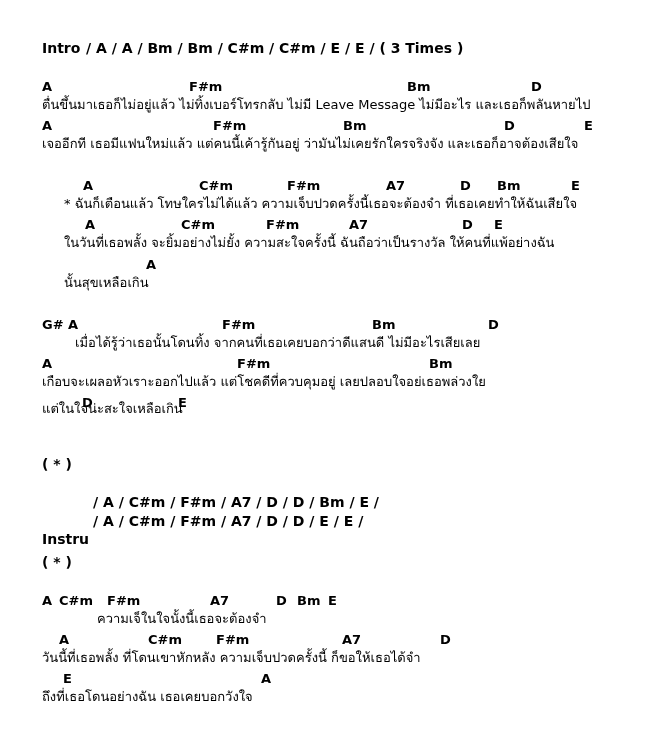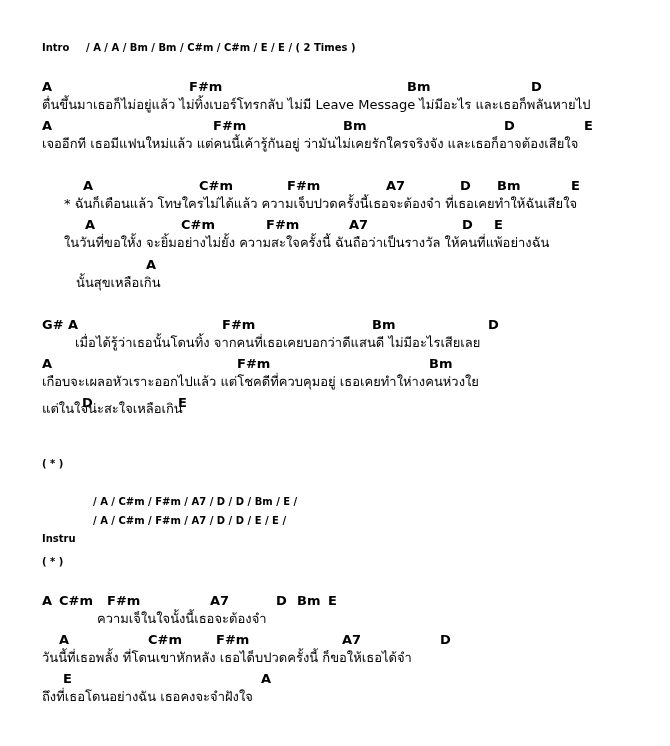--- a/index.html
+++ b/index.html
@@ -1,67 +1,67 @@
 <!DOCTYPE html>
 <html><head>
 <meta charset="utf-8">
 <style>
   html, body { margin: 0; padding: 0; background: #ffffff; }
   body { width: 670px; height: 746px; position: relative; overflow: hidden;
          font-family: "DejaVu Sans", sans-serif; color: #000; }
   .chord { position: absolute; font-weight: bold; font-size: 13px; line-height: 16px; white-space: pre; }
   .lyric { position: absolute; font-size: 13px; line-height: 18px; white-space: pre; }
-  .heading { position: absolute; font-weight: bold; font-size: 10px; line-height: 16px; white-space: pre; }
+  .heading { position: absolute; font-weight: bold; font-size: 14px; line-height: 16px; white-space: pre; }
 </style>
 </head>
 <body>
 
 <div class="heading" style="left:42px;top:40px;">Intro</div>
-<div class="heading" style="left:86px;top:40px;">/ A / A / Bm / Bm / C#m / C#m / E / E / ( 2 Times )</div>
+<div class="heading" style="left:86px;top:40px;">/ A / A / Bm / Bm / C#m / C#m / E / E / ( 3 Times )</div>
 
 <div>
   <div></div>
   <div class="lyric" style="left:42px;top:96px;">ตื่นขึ้นมาเธอก็ไม่อยู่แล้ว ไม่ทิ้งเบอร์โทรกลับ ไม่มี Leave Message ไม่มีอะไร และเธอก็พลันหายไป</div>
   <div></div>
   <div class="lyric" style="left:42px;top:135px;">เจออีกที เธอมีแฟนใหม่แล้ว แต่คนนี้เค้ารู้กันอยู่ ว่ามันไม่เคยรักใครจริงจัง และเธอก็อาจต้องเสียใจ</div>
 </div>
 
 <div>
   <div></div>
   <div class="lyric" style="left:64px;top:195px;">* ฉันก็เตือนแล้ว โทษใครไม่ได้แล้ว ความเจ็บปวดครั้งนี้เธอจะต้องจำ ที่เธอเคยทำให้ฉันเสียใจ</div>
   <div></div>
-  <div class="lyric" style="left:64px;top:234px;">ในวันที่ขอใหั้ง จะยิ้มอย่างไม่ยั้ง ความสะใจครั้งนี้ ฉันถือว่าเป็นรางวัล ให้คนที่แพ้อย่างฉัน</div>
+  <div class="lyric" style="left:64px;top:234px;">ในวันที่เธอพลั้ง จะยิ้มอย่างไม่ยั้ง ความสะใจครั้งนี้ ฉันถือว่าเป็นรางวัล ให้คนที่แพ้อย่างฉัน</div>
   <div></div>
-  <div class="lyric" style="left:76px;top:274px;">นั้นสุขเหลือเกิน</div>
+  <div class="lyric" style="left:64px;top:274px;">นั้นสุขเหลือเกิน</div>
 </div>
 
 <div>
   <div></div>
   <div class="lyric" style="left:42px;top:334px;">        เมื่อได้รู้ว่าเธอนั้นโดนทิ้ง จากคนที่เธอเคยบอกว่าดีแสนดี ไม่มีอะไรเสียเลย</div>
   <div></div>
-  <div class="lyric" style="left:42px;top:373px;">เกือบจะเผลอหัวเราะออกไปแล้ว แต่โชคดีที่ควบคุมอยู่ เธอเคยทำให่างคนห่วงใย</div>
+  <div class="lyric" style="left:42px;top:373px;">เกือบจะเผลอหัวเราะออกไปแล้ว แต่โชคดีที่ควบคุมอยู่ เลยปลอบใจอย่เธอพล่วงใย</div>
   <div></div>
   <div class="lyric" style="left:42px;top:400px;">แต่ในใจน่ะสะใจเหลือเกิน</div>
 </div>
 
 <div class="heading" style="left:42px;top:456px;">( * )</div>
 
 <div class="heading" style="left:42px;top:494px;margin-top:37px;">Instru</div>
 <div class="heading" style="left:93px;top:494px;">/ A / C#m / F#m / A7 / D / D / Bm / E /</div>
 <div class="heading" style="left:93px;top:513px;">/ A / C#m / F#m / A7 / D / D / E / E /</div>
 
 <div class="heading" style="left:42px;top:554px;">( * )</div>
 
 <div>
   <div></div>
   <div class="lyric" style="left:97px;top:610px;">ความเจ็ในใจนั้งนี้เธอจะต้องจำ</div>
   <div></div>
-  <div class="lyric" style="left:42px;top:649px;">วันนี้ที่เธอพลั้ง ที่โดนเขาหักหลัง เธอได็บปวดครั้งนี้ ก็ขอให้เธอได้จำ</div>
+  <div class="lyric" style="left:42px;top:649px;">วันนี้ที่เธอพลั้ง ที่โดนเขาหักหลัง ความเจ็บปวดครั้งนี้ ก็ขอให้เธอได้จำ</div>
   <div></div>
-  <div class="lyric" style="left:42px;top:688px;">ถึงที่เธอโดนอย่างฉัน เธอคงจะจำฝังใจ</div>
+  <div class="lyric" style="left:42px;top:688px;">ถึงที่เธอโดนอย่างฉัน เธอเคยบอกวังใจ</div>
 </div>
 
 <span class="chord" style="left: 42px; top: 79px;">A</span>
 <span class="chord" style="left: 189px; top: 79px;">F#m</span>
 <span class="chord" style="left: 407px; top: 79px;">Bm</span>
 <span class="chord" style="left: 531px; top: 79px;">D</span>
 <span class="chord" style="left: 42px; top: 118px;">A</span>
 <span class="chord" style="left: 213px; top: 118px;">F#m</span>
 <span class="chord" style="left: 343px; top: 118px;">Bm</span>
 <span class="chord" style="left: 504px; top: 118px;">D</span>

